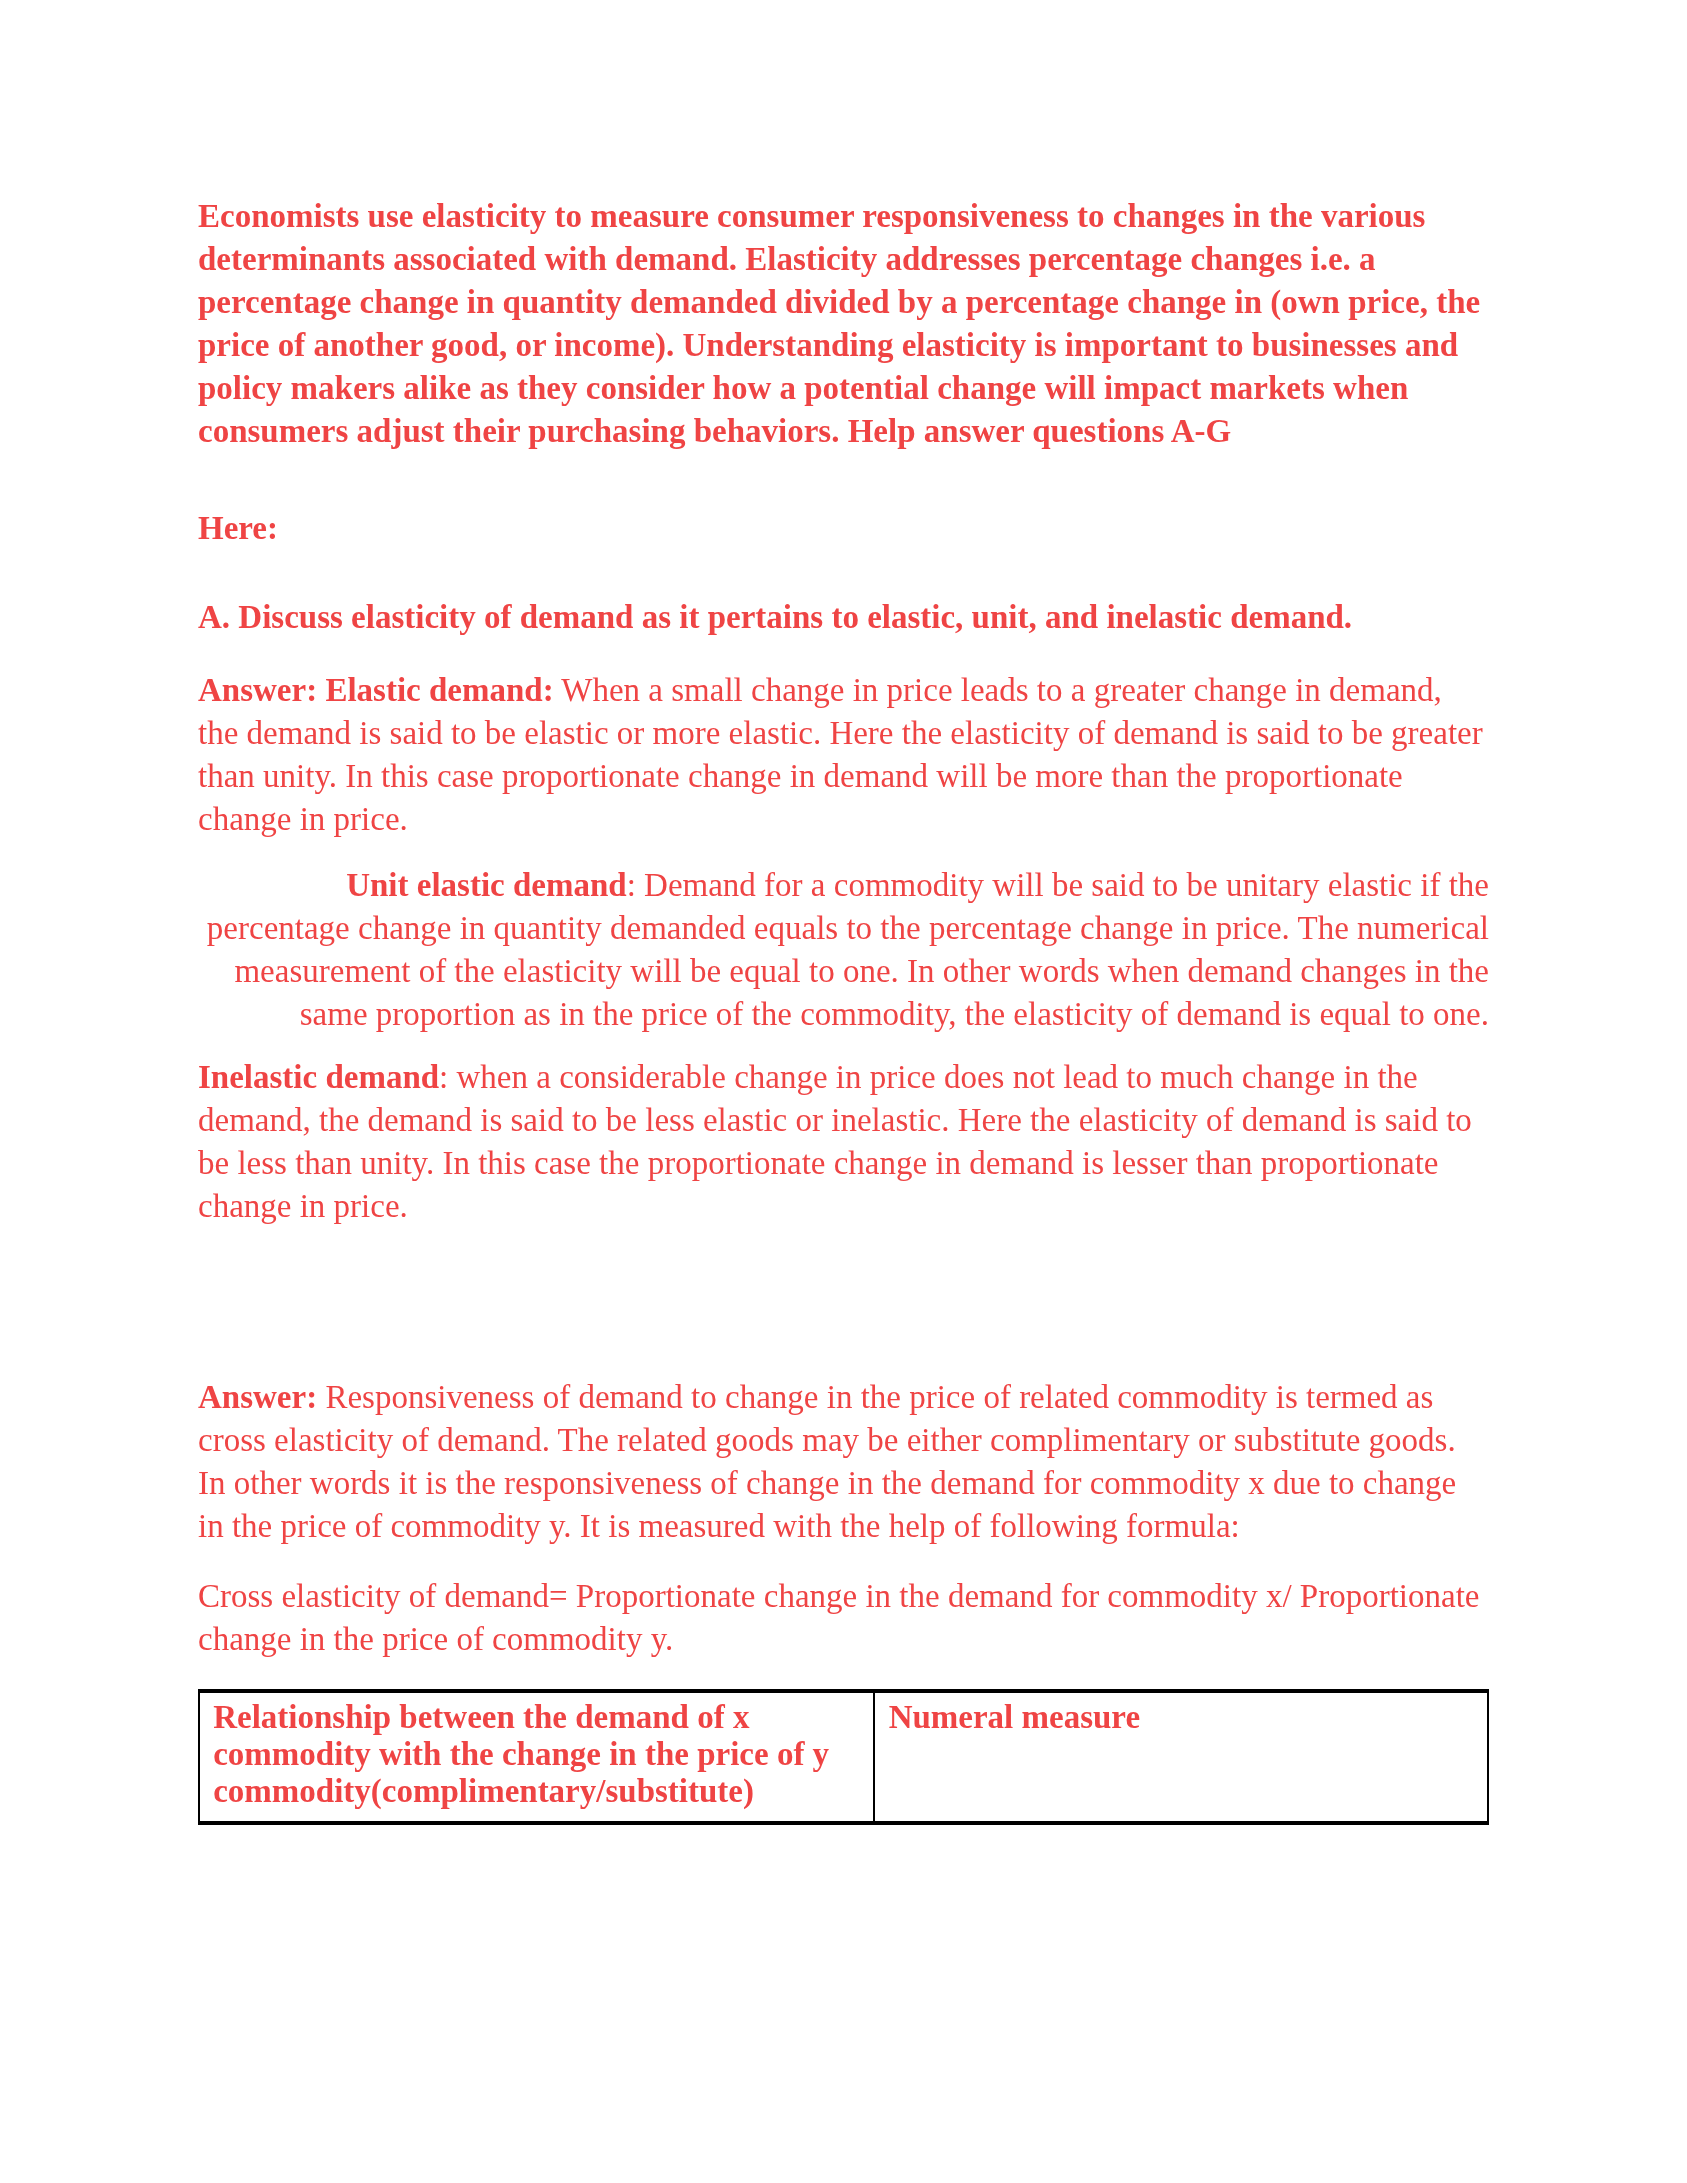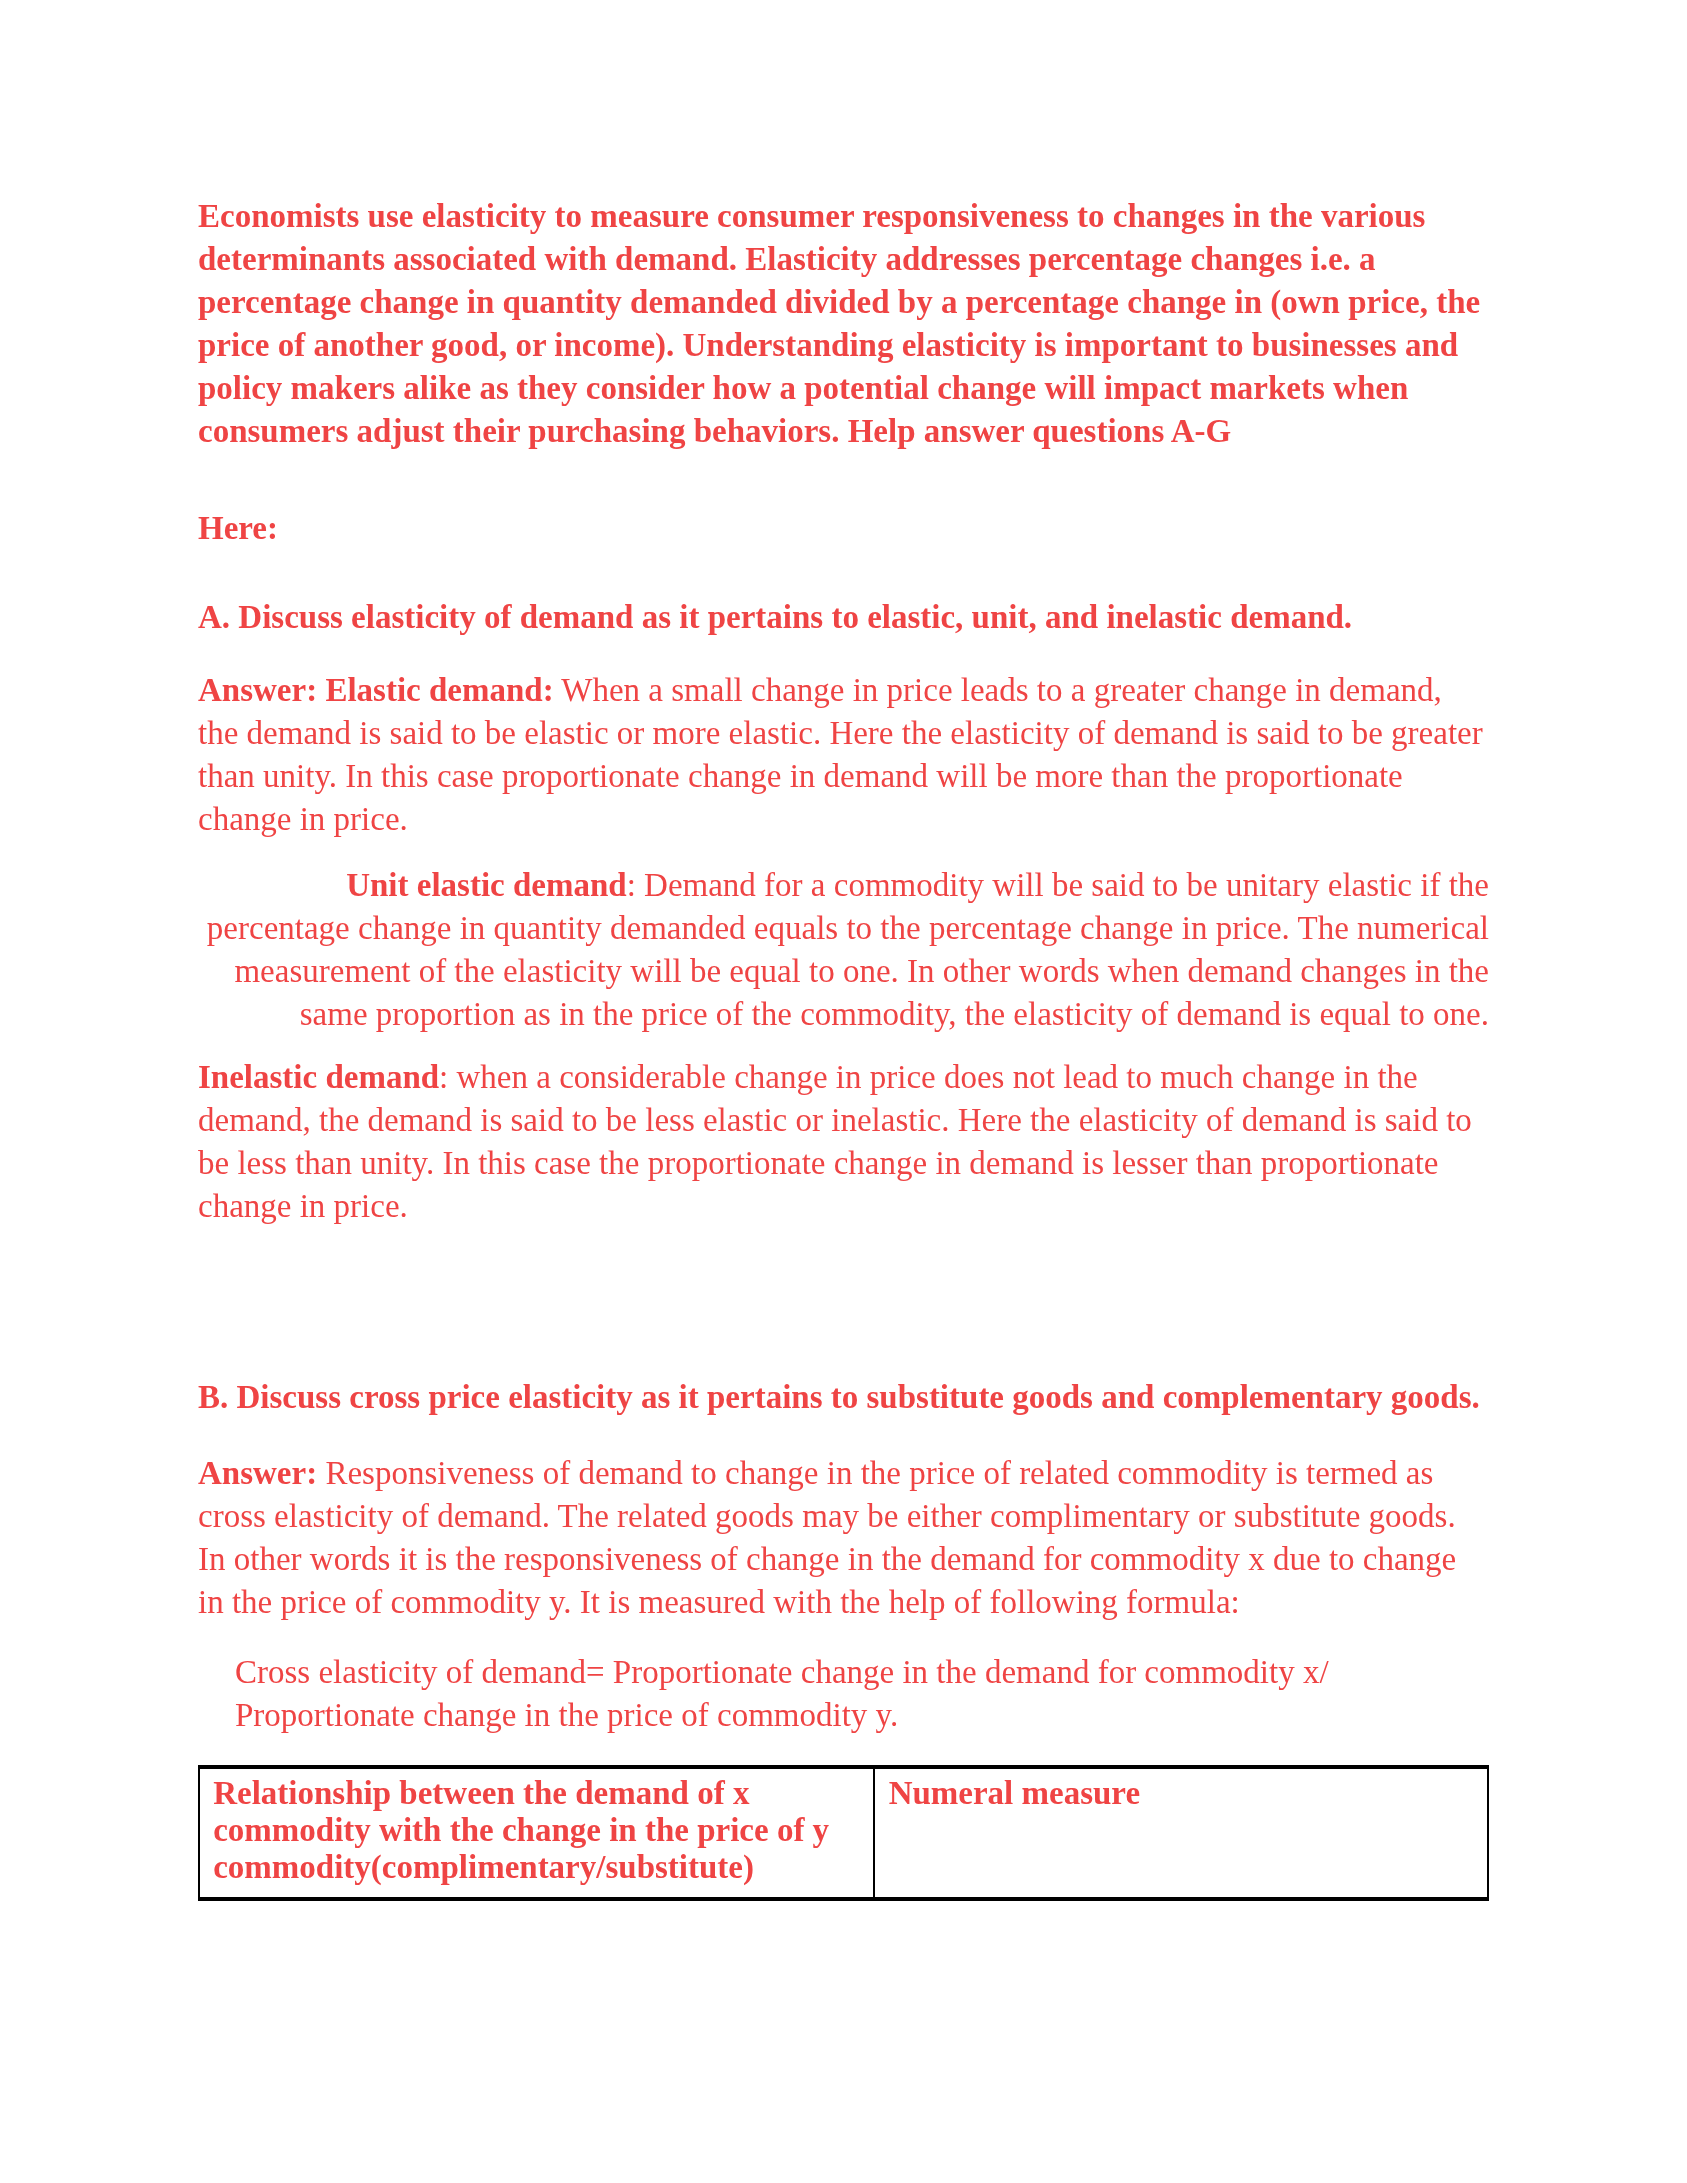--- a/index.html
+++ b/index.html
@@ -26,21 +26,21 @@
   }
   b { font-weight: bold; }
   .p-intro       { margin-bottom: 54px; }
   .p-task        { margin-bottom: 46px; }
   .p-question-a  { margin-bottom: 30px; }
   .p-answer-a    { margin-bottom: 23px; }
   .p-unit        { margin-bottom: 20px; text-align: right; }
   .p-inelastic   { margin-bottom: 148px; }
   .p-question-b  { margin-bottom: 33px; }
   .p-answer-b    { margin-bottom: 26.5px; }
-  .p-formula     { margin-bottom: 28.4px; margin-left: 37px; }
+  .p-formula     { margin-bottom: 28.4px; }
   .p-types       { margin-bottom: 18px; }
 
   table.cross-table {
     width: 100%;
     border-collapse: collapse;
     table-layout: fixed;
   }
   table.cross-table td {
     border: 2px solid #000000;
     vertical-align: top;
@@ -64,21 +64,20 @@
   <p class="p-task"><b>Here:</b></p>
 
   <p class="p-question-a"><b>A. Discuss elasticity of demand as it pertains to elastic, unit, and inelastic demand.</b></p>
 
   <p class="p-answer-a"><b>Answer: Elastic demand:</b><span> When a small change in price leads to a greater change in demand, the demand is said to be elastic or more elastic. Here the elasticity of demand is said to be greater than unity. In this case proportionate change in demand will be more than the proportionate change in price.</span></p>
 
   <p class="p-unit"><b>Unit elastic demand</b><span>: Demand for a commodity will be said to be unitary elastic if the percentage change in quantity demanded equals to the percentage change in price. The numerical measurement of the elasticity will be equal to one. In other words when demand changes in the same proportion as in the price of the commodity, the elasticity of demand is equal to one.</span></p>
 
   <p class="p-inelastic"><b>Inelastic demand</b><span>: when a considerable change in price does not lead to much change in the demand, the demand is said to be less elastic or inelastic. Here the elasticity of demand is said to be less than unity. In this case the proportionate change in demand is lesser than proportionate change in price.</span></p>
 
-  <p class="p-question-b"><b>B. Discuss cross price elasticity as it pertains to substitute goods and complementary goods.</b></p>
 
   <p class="p-answer-b"><b>Answer:</b><span> Responsiveness of demand to change in the price of related commodity is termed as cross elasticity of demand. The related goods may be either complimentary or substitute goods. In other words it is the responsiveness of change in the demand for commodity x due to change in the price of commodity y. It is measured with the help of following formula:</span></p>
 
   <p class="p-formula"><span>Cross elasticity of demand= Proportionate change in the demand for commodity x/ Proportionate change in the price of commodity y.</span></p>
 
 
   <table class="cross-table">
     <tbody>
         <tr>
       <td><b>Relationship between the demand of x commodity with the change in the price of y commodity(complimentary/substitute)</b></td>

